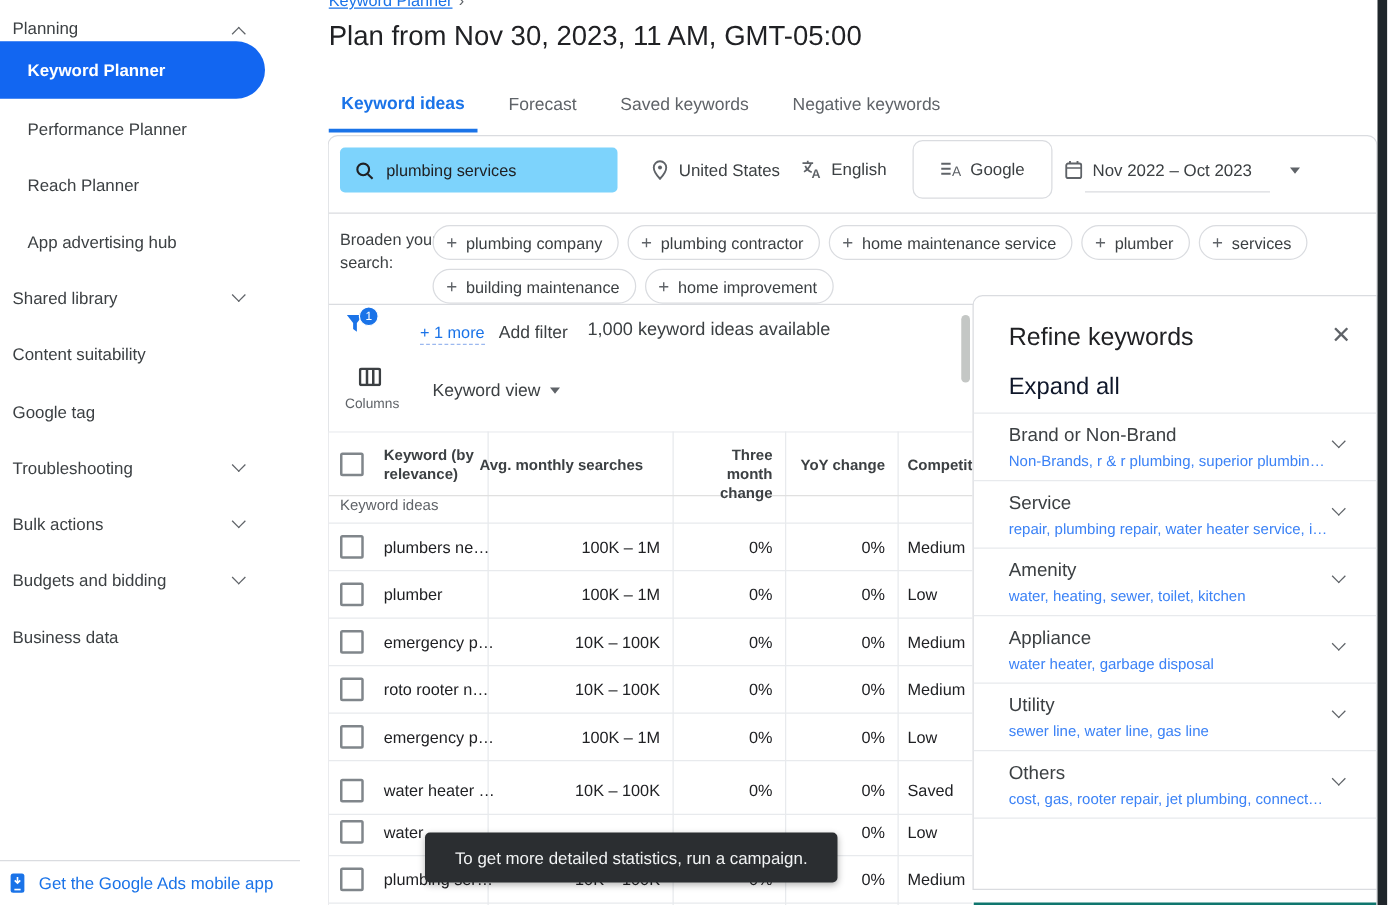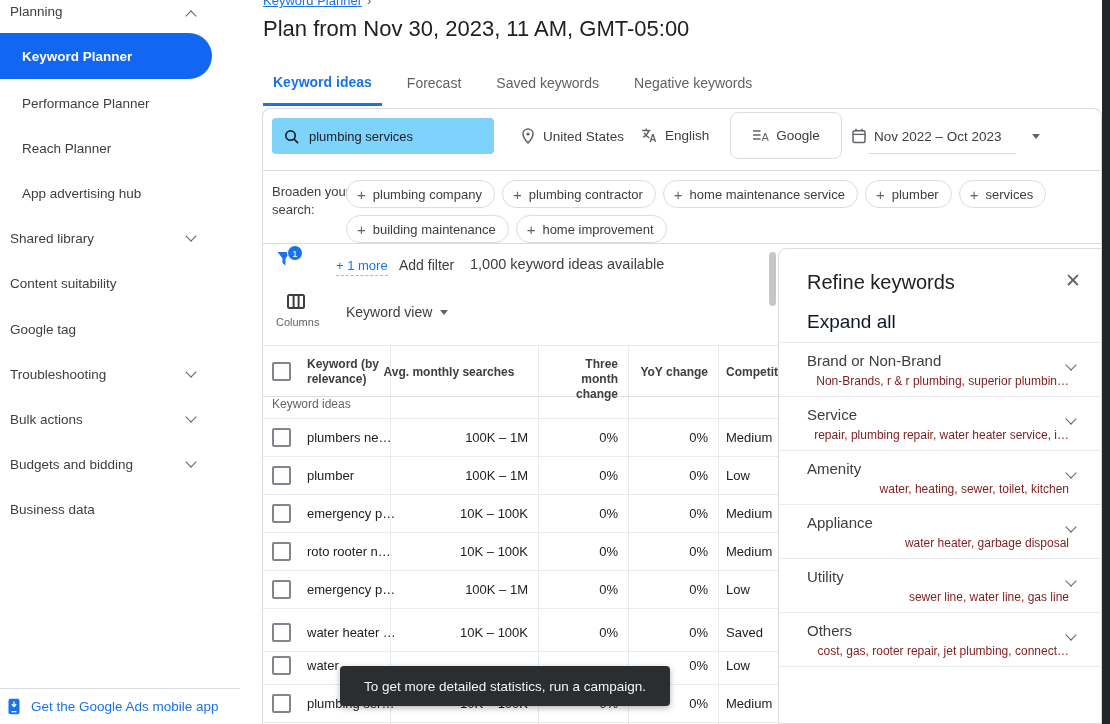--- a/index.html
+++ b/index.html
@@ -68,47 +68,47 @@
   .th{position:absolute;line-height:15px;}
   .section-row{position:absolute;left:0;top:52px;width:100%;height:22px;border-bottom:1px solid #e8eaed;
                box-sizing:border-box;font-size:12px;color:#5f6368;display:flex;align-items:flex-start;}
   .trow{position:absolute;left:0;width:100%;height:38px;border-bottom:1px solid #e8eaed;box-sizing:border-box;
         font-size:13px;color:#202124;}
   .cell{position:absolute;top:0;height:100%;display:flex;align-items:center;}
   .cbx{width:15px;height:15px;border:2px solid #80868b;border-radius:2px;background:#fff;cursor:pointer;}
   .r{justify-content:flex-end;text-align:right;}
   .scroll-thumb{position:absolute;left:769px;top:252px;width:7px;height:54px;border-radius:4px;background:#c4c7c5;cursor:pointer;}
   
-  .panel{position:absolute;left:778px;top:248px;width:324px;height:476px;background:#fff;
+  .panel{position:absolute;left:778px;top:236px;width:324px;height:476px;background:#fff;
          border:1px solid #dadce0;border-radius:8px 0 0 0;box-sizing:border-box;}
   .panel-title{position:absolute;left:28px;top:22px;font-size:20px;color:#202124;}
   .panel-close{position:absolute;right:20px;top:20px;font-size:19px;color:#5f6368;cursor:pointer;}
   .expand-all{position:absolute;left:28px;top:62px;font-size:19px;font-weight:500;color:#0f172a;cursor:pointer;}
   .psection{position:absolute;left:0;width:100%;height:54px;border-top:1px solid #e8eaed;box-sizing:border-box;cursor:pointer;}
   .psection .ttl{position:absolute;left:28px;top:9px;font-size:15px;font-weight:500;color:#3c4043;}
-  .psection .sub{position:absolute;left:28px;top:31px;font-size:12px;color:#7f1d1d;width:262px;
-                 white-space:nowrap;overflow:hidden;text-align:right;}
+  .psection .sub{position:absolute;left:28px;top:31px;font-size:12px;color:#3b82f6;width:262px;
+                 white-space:nowrap;overflow:hidden;}
   .psection .chev{left:auto;right:26px;top:18px;}
   .feedback{position:absolute;left:0;top:438px;width:100%;height:38px;border-top:3px solid #0f766e;
             display:flex;align-items:center;justify-content:center;gap:9px;color:#1a73e8;
             font-size:14px;font-weight:500;cursor:pointer;box-sizing:border-box;margin-top:47px;}
   .panel-gap-line{position:absolute;left:0;top:417px;width:100%;height:1px;background:#e8eaed;}
   
   .tooltip{position:absolute;left:340px;top:666px;width:330px;height:40px;background:#2b2e31;color:#f1f3f4;
            border-radius:4px;display:flex;align-items:center;justify-content:center;font-size:13.5px;
            box-shadow:0 2px 6px rgba(0,0,0,.3);z-index:30;}
   .edge-strip{position:absolute;left:1102px;top:0;width:8px;height:724px;background:#1f262b;}
 </style>
 </head>
 <body>
 
 <div id="app">
 
   <div>
-    <div class="nav-row group" style="top:0">
+    <div class="nav-row group" style="top:11px">
       <span>Planning</span>
       <span class="chev up" style="top:8px"></span>
     </div>
     <div class="nav-pill">
       <span>Keyword Planner</span>
     </div>
     <div class="nav-row sub" style="top:92px">
       <span>Performance Planner</span>
     </div>
     <div class="nav-row sub" style="top:137px">

